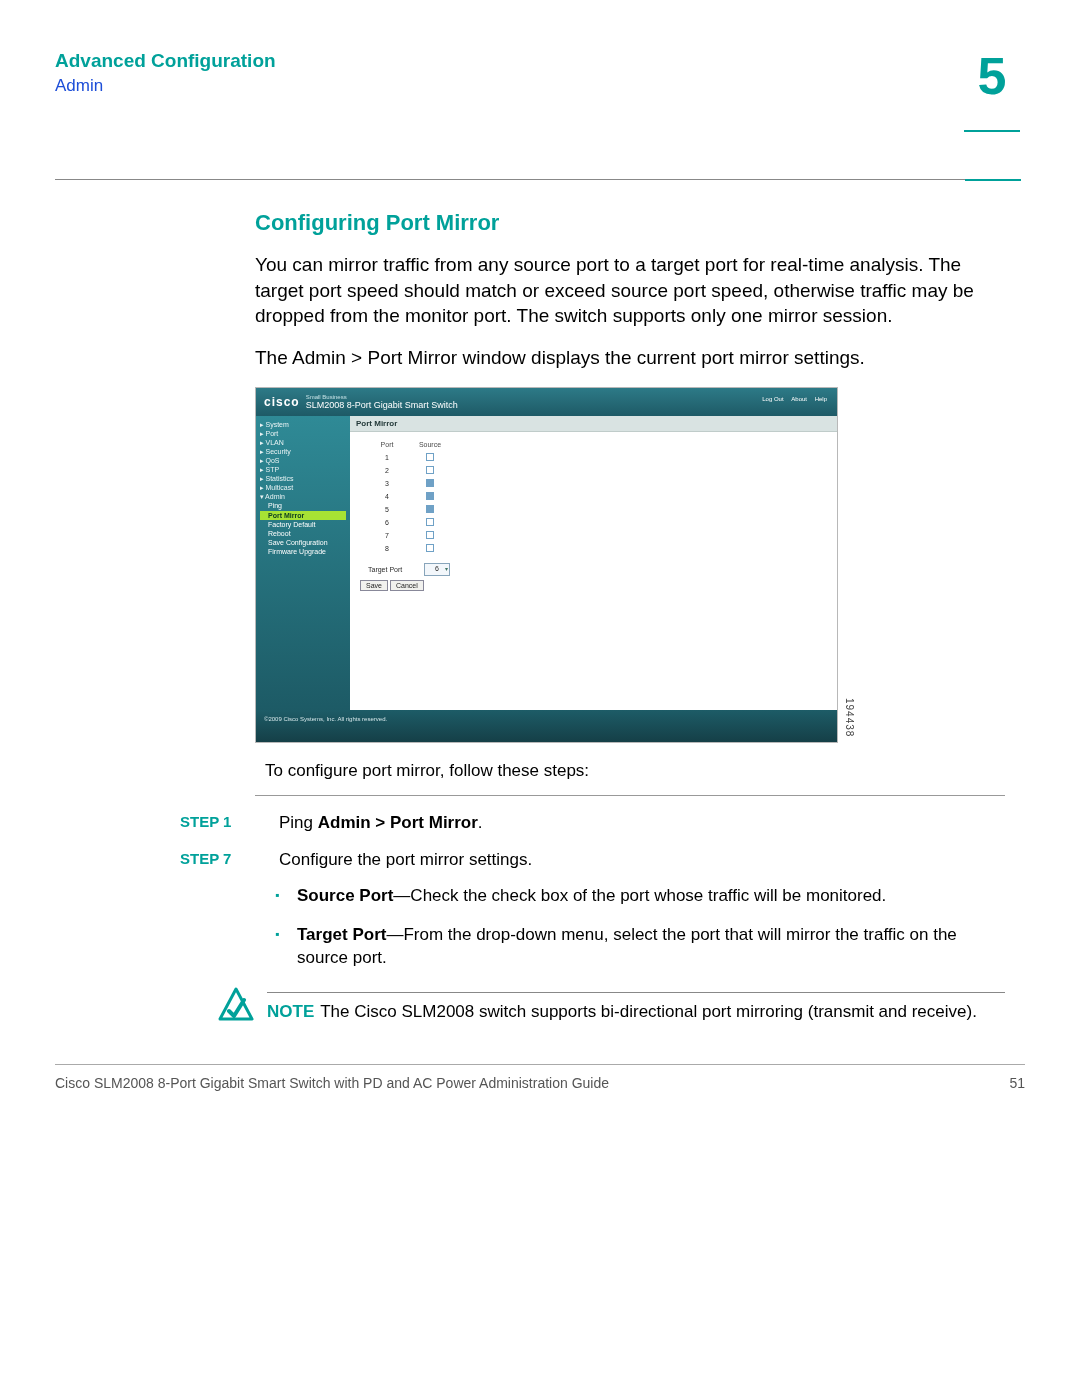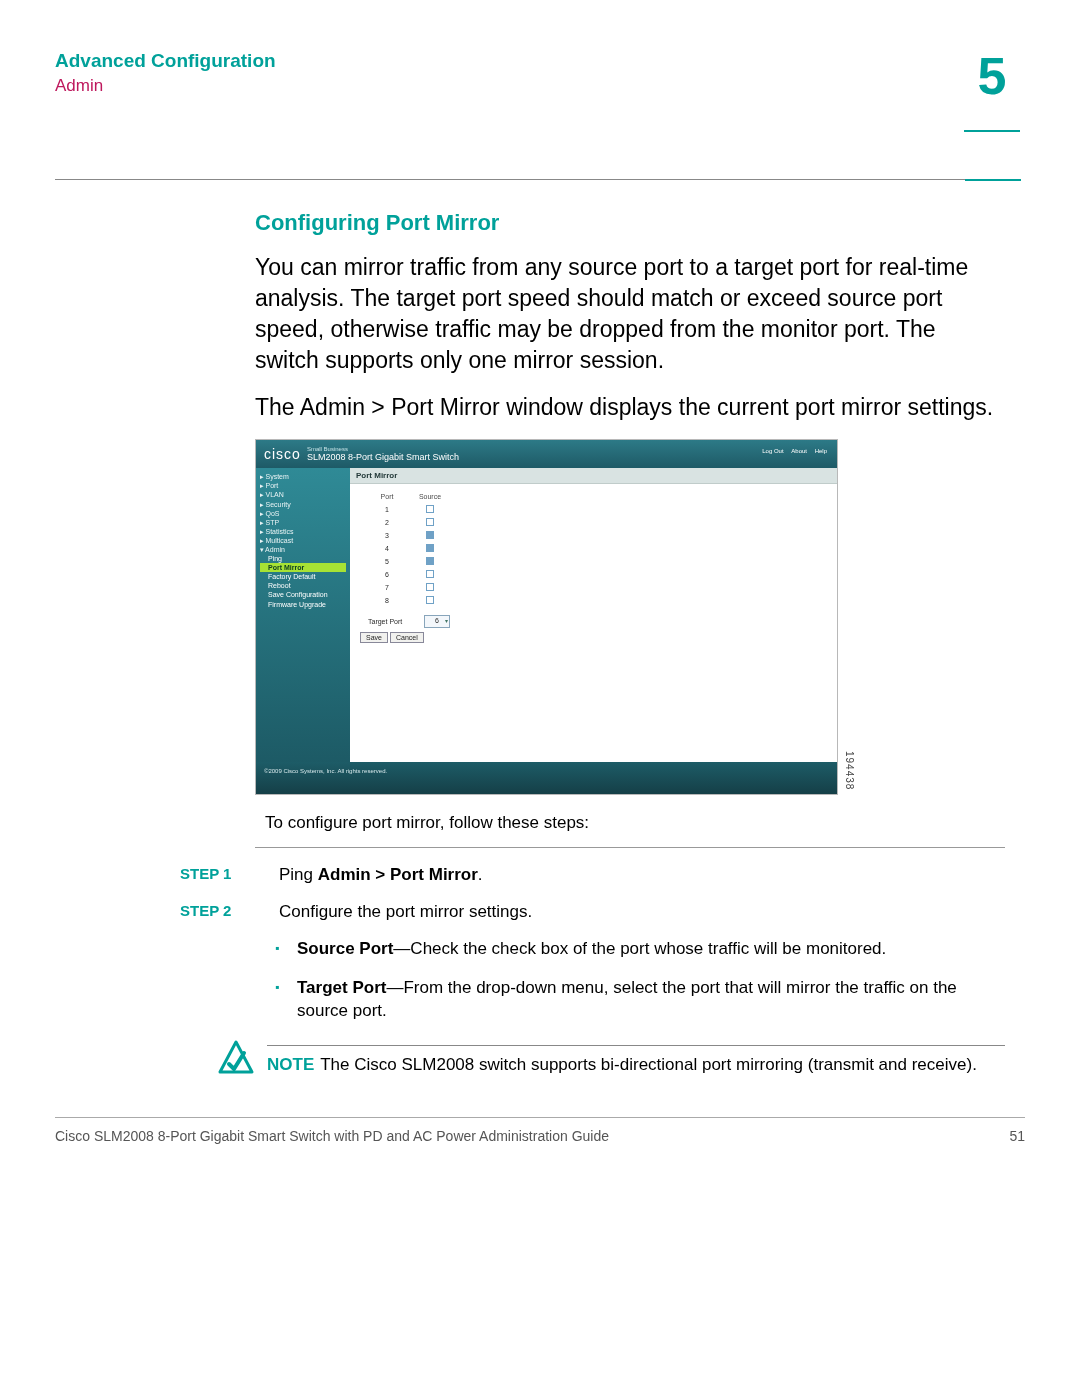--- a/index.html
+++ b/index.html
@@ -16,21 +16,21 @@
     padding: 50px 55px 0 55px;
     height: 90px; 
   }
   .hdr-title {
     font-size: 19px;
     font-weight: bold;
     color: #00a19a;
   }
   .hdr-sub {
     font-size: 17px;
-    color: #be185d;
+    color: #1d4ed8;
     margin-top: 4px;
   }
   .hdr-chapter-box {
     position: absolute;
     right: 60px;
     top: 40px;
     width: 56px;
     height: 90px;
     border-bottom: 2px solid #00a19a;
     text-align: center;
@@ -65,21 +65,21 @@
     margin-left: 200px;
     margin-right: 20px;
   }
   h2.section-title {
     color: #00a19a;
     font-size: 22px;
     font-weight: bold;
     margin: 0 0 16px 0;
   }
   .para {
-    font-size: 23px;
+    font-size: 19px;
     line-height: 1.35;
     margin: 0 0 16px 0;
   }
   
   .screenshot {
     width: 583px;
     height: 356px;
     margin: 10px 0 6px 0;
     background: #f4f6f5;
     position: relative;
@@ -100,22 +100,22 @@
   }
   .ss-header {
     height: 28px;
     background: linear-gradient(to bottom, #2d7a87, #1e5a66);
     display: flex;
     align-items: center;
     padding: 0 8px;
     position: relative;
   }
   .ss-logo {
-    font-weight: normal;
-    font-size: 14px;
+    font-weight: bold;
+    font-size: 12px;
     letter-spacing: 1px;
   }
   .ss-title-group { margin-left: 6px; }
   .ss-smallbiz { font-size: 6px; color: #c5e2e6; }
   .ss-product  { font-size: 9px; }
   .ss-top-links {
     position: absolute;
     right: 10px;
     top: 8px;
     font-size: 6px;
@@ -419,21 +419,21 @@
     <div class="steps-rule"></div>
 
     <div class="step-row">
       <div class="step-label">STEP 1</div>
       <div class="step-body">
         <span>Ping </span><b>Admin &gt; Port Mirror</b><span>.</span>
       </div>
     </div>
 
     <div class="step-row">
-      <div class="step-label">STEP 2</div>
+      <div class="step-label">STEP 7</div>
       <div class="step-body">Configure the port mirror settings.</div>
     </div>
 
     <ul class="bullets">
       <li>
         <b>Source Port</b><span>—Check the check box of the port whose traffic will be monitored.</span>
       </li>
       <li>
         <b>Target Port</b><span>—From the drop-down menu, select the port that will mirror the traffic on the source port.</span>
       </li>

